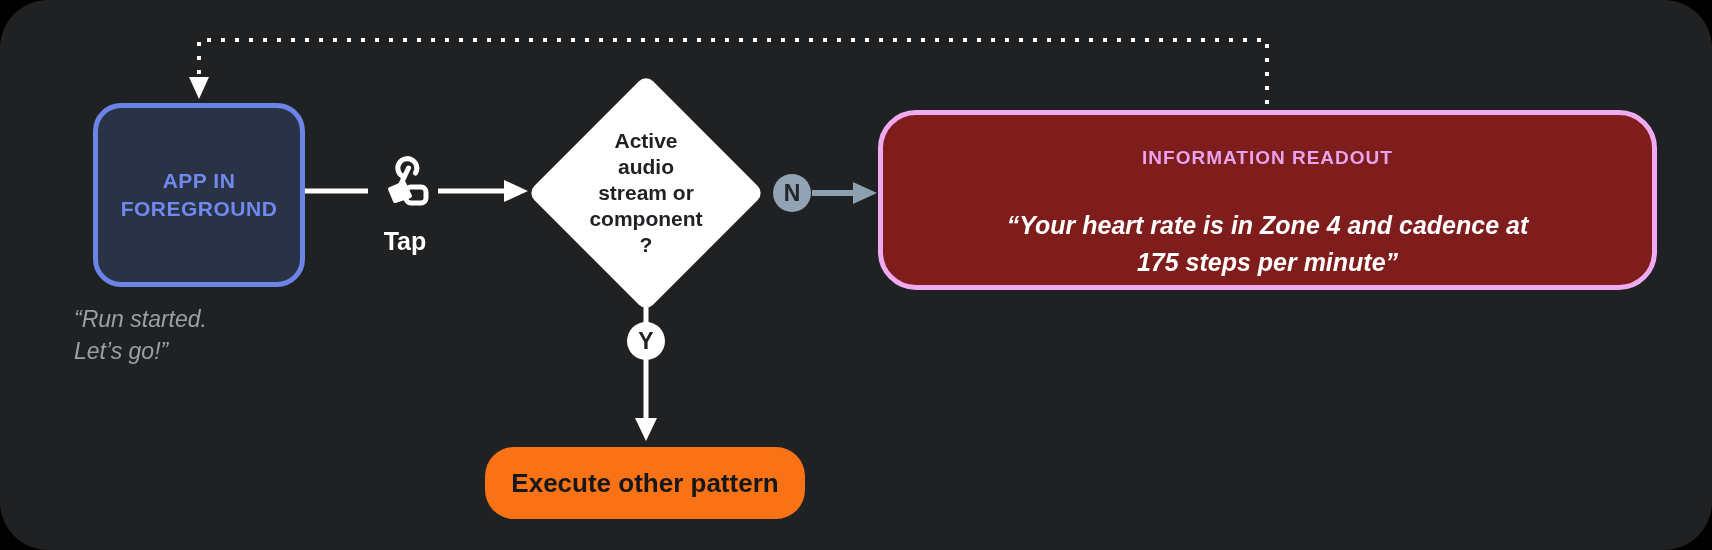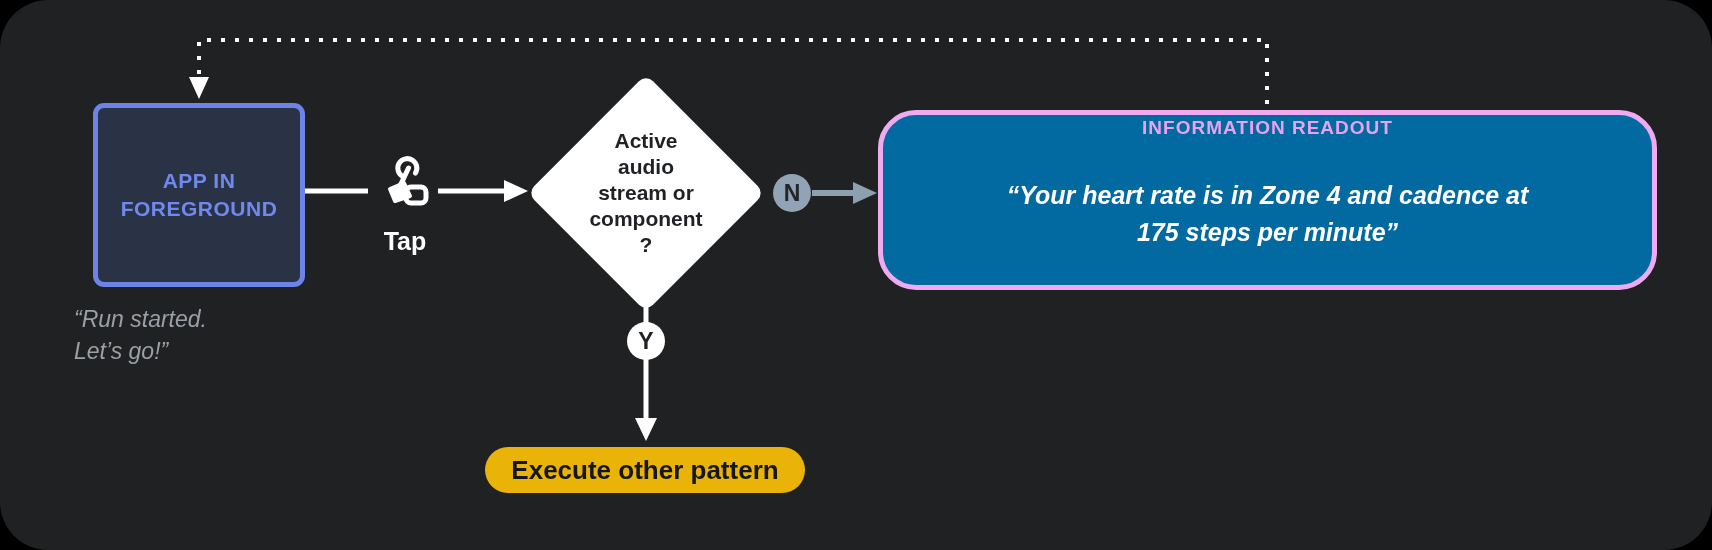--- a/index.html
+++ b/index.html
@@ -25,21 +25,21 @@
   .pre { white-space: pre-line; }
 
   
   .app-node {
     position: absolute;
     left: 93px; top: 103px;
     width: 212px; height: 184px;
     box-sizing: border-box;
     background: #2A3346;
     border: 5px solid #6C83E8;
-    border-radius: 11px;
+    border-radius: 28px;
     display: flex; align-items: center; justify-content: center;
     text-align: center;
     color: #7089EE;
     font-size: 21px; font-weight: bold;
     letter-spacing: 0.5px;
     line-height: 28px;
   }
   .app-caption {
     position: absolute;
     left: 74px; top: 303px;
@@ -104,46 +104,46 @@
     background: #FFFFFF;
     color: #1F2124;
   }
 
   
   .readout {
     position: absolute;
     left: 878px; top: 110px;
     width: 779px; height: 180px;
     box-sizing: border-box;
-    background: #0369a1;
+    background: #7f1d1d;
     border: 5px solid #EFAAF2;
     border-radius: 38px;
     display: flex; flex-direction: column; align-items: center;
-    padding-top: 2px;
+    padding-top: 32px;
   }
   .readout-title {
     color: #E8A3ED;
     font-size: 19px; font-weight: bold;
     letter-spacing: 1px;
     text-align: center;
   }
   .readout-quote {
     margin-top: 38px;
     color: #FFFFFF;
     font-size: 25px; font-weight: bold; font-style: italic;
     text-align: center;
     line-height: 37px;
   }
 
   
   .pill {
     position: absolute;
     left: 485px; top: 447px;
-    width: 320px; height: 46px;
-    background: #eab308;
+    width: 320px; height: 72px;
+    background: #f97316;
     border-radius: 29px;
     display: flex; align-items: center; justify-content: center;
     color: #15171A;
     font-size: 26px; font-weight: bold;
   }
 </style>
 </head>
 <body>
 
 <div class="canvas">

